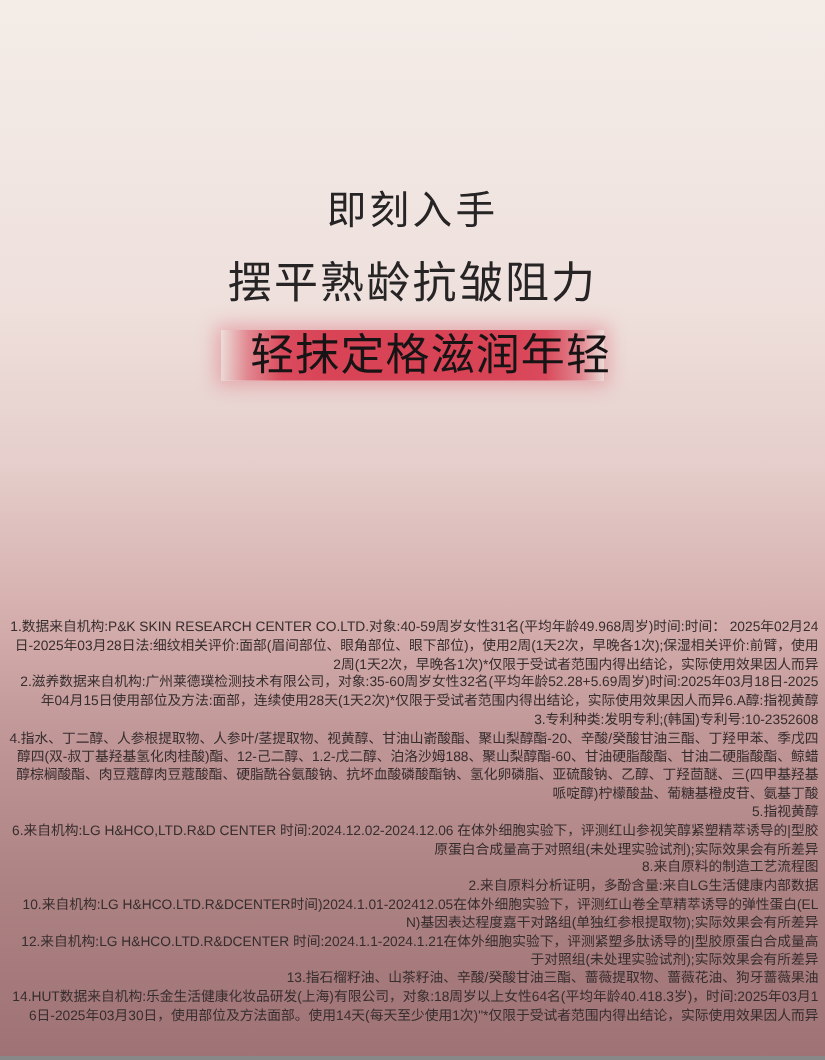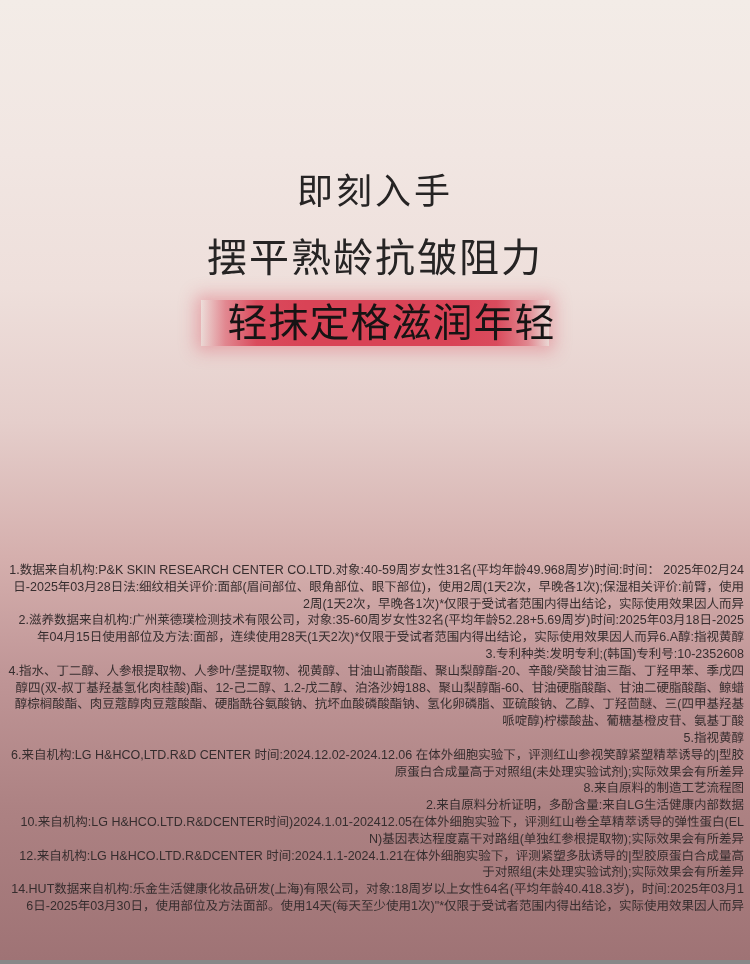--- a/index.html
+++ b/index.html
@@ -83,16 +83,17 @@
     <p>1.数据来自机构:P&amp;K SKIN RESEARCH CENTER CO.LTD.对象:40-59周岁女性31名(平均年龄49.968周岁)时间:时间： 2025年02月24日-2025年03月28日法:细纹相关评价:面部(眉间部位、眼角部位、眼下部位)，使用2周(1天2次，早晚各1次);保湿相关评价:前臂，使用2周(1天2次，早晚各1次)*仅限于受试者范围内得出结论，实际使用效果因人而异</p>
     <p>2.滋养数据来自机构:广州莱德璞检测技术有限公司，对象:35-60周岁女性32名(平均年龄52.28+5.69周岁)时间:2025年03月18日-2025年04月15日使用部位及方法:面部，连续使用28天(1天2次)*仅限于受试者范围内得出结论，实际使用效果因人而异6.A醇:指视黄醇</p>
     <p>3.专利种类:发明专利;(韩国)专利号:10-2352608</p>
     <p>4.指水、丁二醇、人参根提取物、人参叶/茎提取物、视黄醇、甘油山嵛酸酯、聚山梨醇酯-20、辛酸/癸酸甘油三酯、丁羟甲苯、季戊四醇四(双-叔丁基羟基氢化肉桂酸)酯、12-己二醇、1.2-戊二醇、泊洛沙姆188、聚山梨醇酯-60、甘油硬脂酸酯、甘油二硬脂酸酯、鲸蜡醇棕榈酸酯、肉豆蔻醇肉豆蔻酸酯、硬脂酰谷氨酸钠、抗坏血酸磷酸酯钠、氢化卵磷脂、亚硫酸钠、乙醇、丁羟茴醚、三(四甲基羟基哌啶醇)柠檬酸盐、葡糖基橙皮苷、氨基丁酸</p>
     <p>5.指视黄醇</p>
     <p>6.来自机构:LG H&amp;HCO,LTD.R&amp;D CENTER 时间:2024.12.02-2024.12.06 在体外细胞实验下，评测红山参视笑醇紧塑精萃诱导的|型胶原蛋白合成量高于对照组(未处理实验试剂);实际效果会有所差异</p>
     <p>8.来自原料的制造工艺流程图</p>
     <p>2.来自原料分析证明，多酚含量:来自LG生活健康内部数据</p>
     <p>10.来自机构:LG H&amp;HCO.LTD.R&amp;DCENTER时间)2024.1.01-202412.05在体外细胞实验下，评测红山卷全草精萃诱导的弹性蛋白(ELN)基因表达程度嘉干对路组(单独红参根提取物);实际效果会有所差异</p>
     <p>12.来自机构:LG H&amp;HCO.LTD.R&amp;DCENTER 时间:2024.1.1-2024.1.21在体外细胞实验下，评测紧塑多肽诱导的|型胶原蛋白合成量高于对照组(未处理实验试剂);实际效果会有所差异</p>
+    <p>13.指石榴籽油、山茶籽油、辛酸/癸酸甘油三酯、蔷薇提取物、蔷薇花油、狗牙蔷薇果油</p>
     <p>14.HUT数据来自机构:乐金生活健康化妆品研发(上海)有限公司，对象:18周岁以上女性64名(平均年龄40.418.3岁)，时间:2025年03月16日-2025年03月30日，使用部位及方法面部。使用14天(每天至少使用1次)"*仅限于受试者范围内得出结论，实际使用效果因人而异</p>
   </div>
 
 </div>
 
 </body></html>

